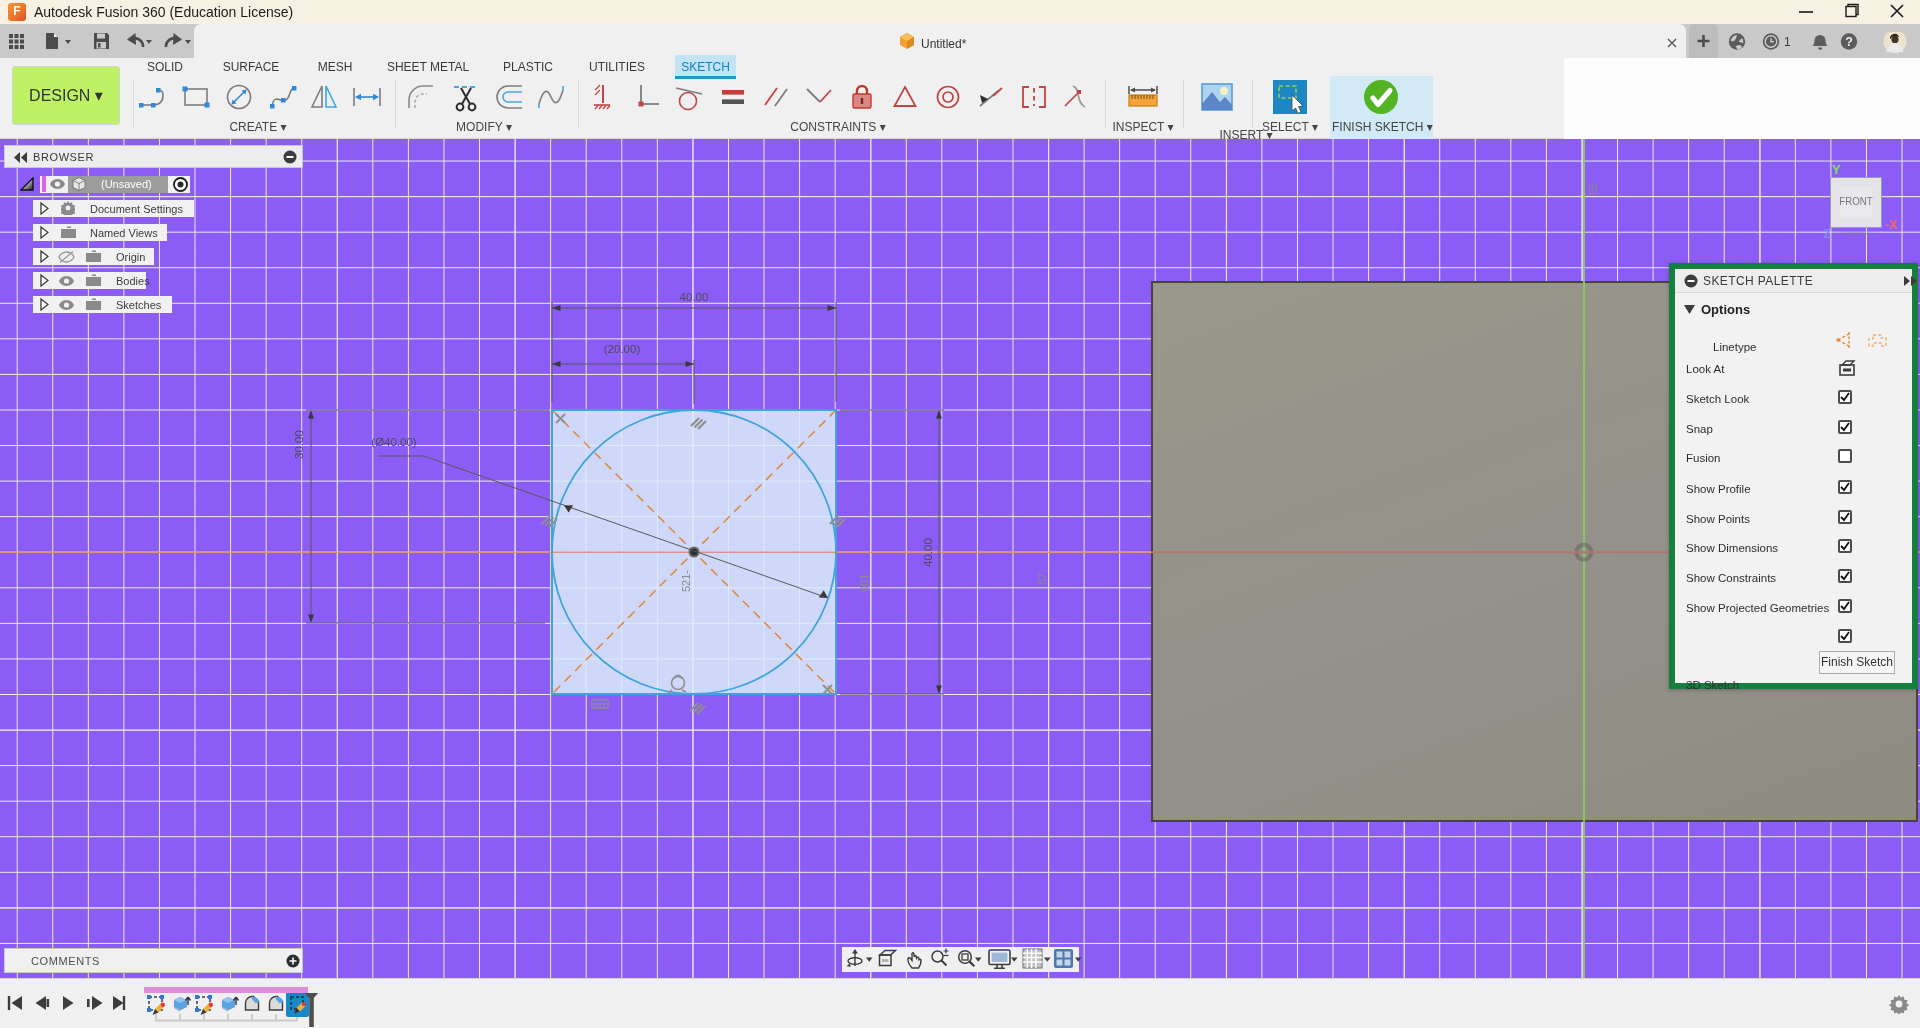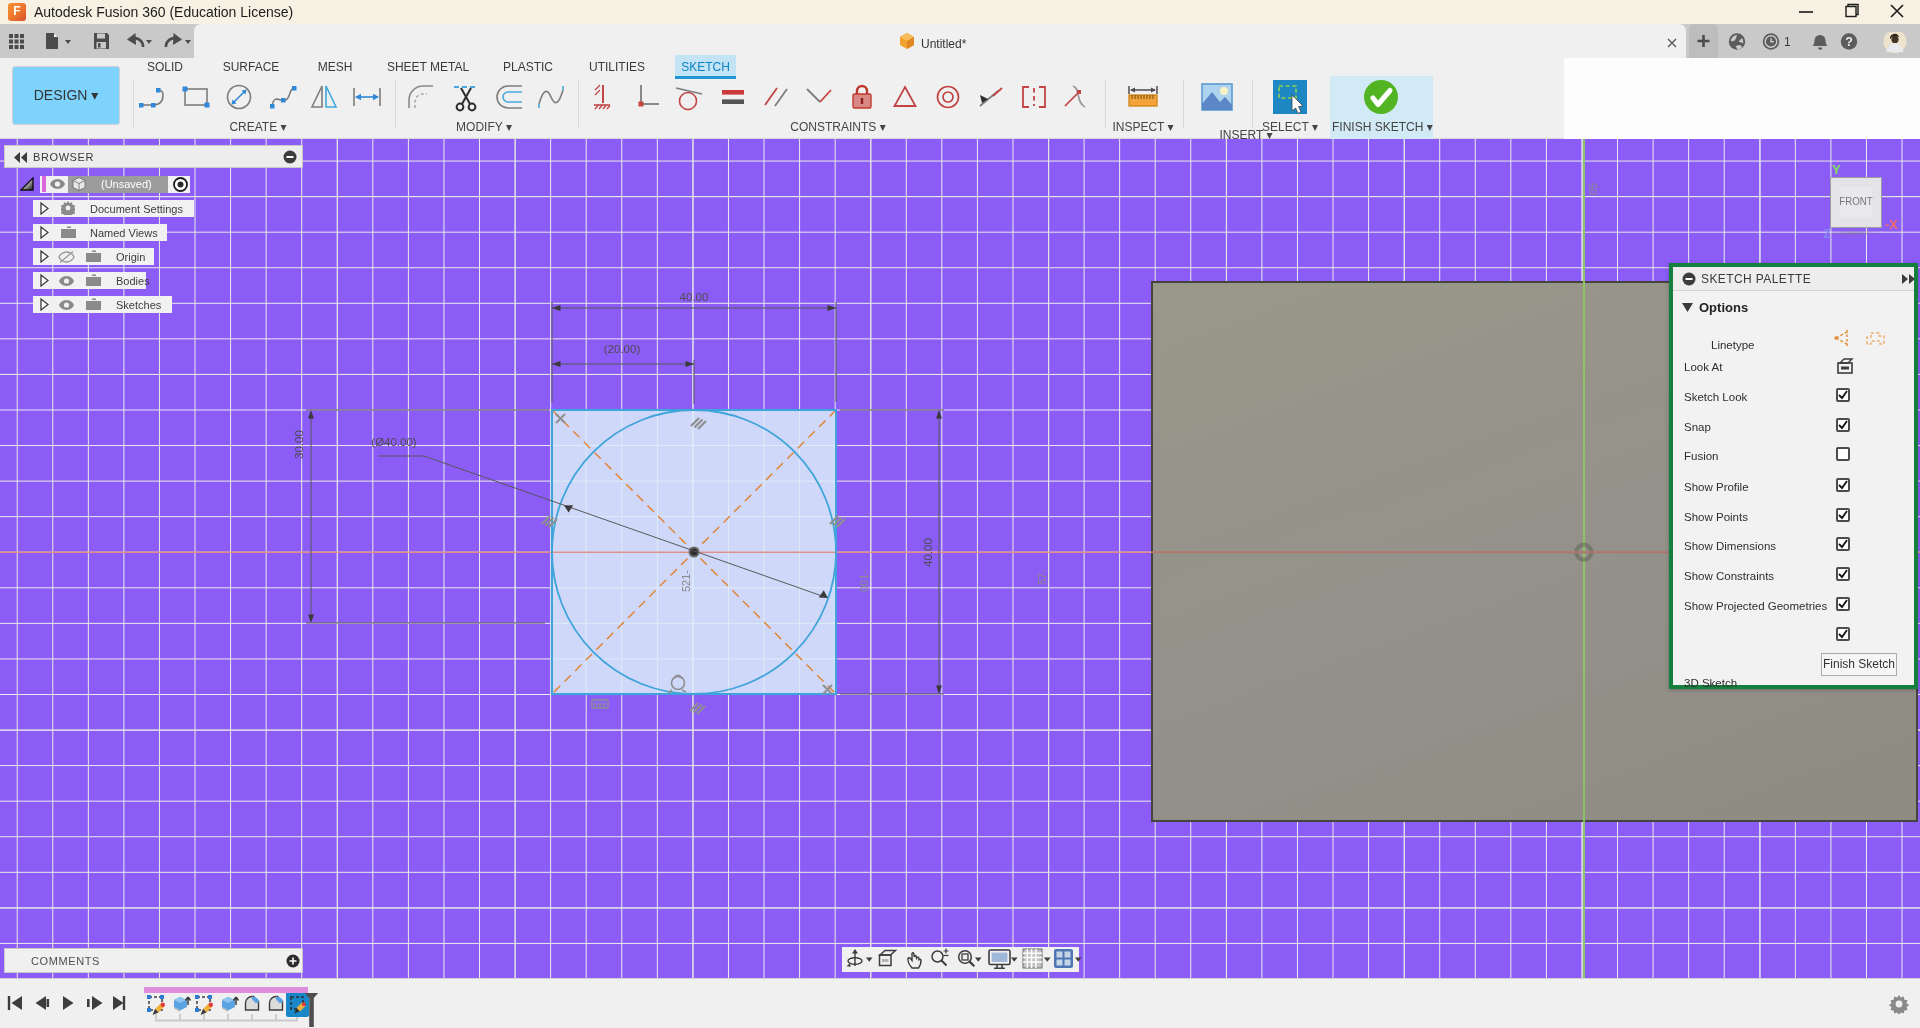--- a/index.html
+++ b/index.html
@@ -15,22 +15,22 @@
 #titlebar .ttext { left:34px; top:4px; font-size:14px; color:#1c1c1c; }
 
 
 #tabrow { left:0; top:24px; width:1920px; height:34px; background:#c9c9c9; }
 #tabrow .tab { left:194px; top:0; width:1492px; height:34px; background:#f0f0f0; border-radius:7px 7px 0 0; }
 
 
 #ribbon { left:0; top:58px; width:1564px; height:81px; background:#f0f0f0; border-bottom:1px solid #d7d7d7; }
 .rtab { top:-3px; height:24px; font-size:12px; color:#3a3a3a; text-align:center; line-height:24px; position:absolute; }
 #sketchtab { left:675px; top:-3px; width:61px; height:24px; background:#c3e4f5; color:#0d84c6; border-bottom:3px solid #1f97d4; }
-#designbtn { position:absolute; left:12px; top:8px; width:108px; height:59px; background:#7dd3fc; border:1px solid #d2d2d2; border-radius:3px;
-  font-size:14px; color:#333; text-align:center; line-height:57px; }
+#designbtn { position:absolute; left:12px; top:8px; width:108px; height:59px; background:#bef264; border:1px solid #d2d2d2; border-radius:3px;
+  font-size:16px; color:#333; text-align:center; line-height:57px; }
 .glabel { top:62px; font-size:12px; color:#444; text-align:center; position:absolute; white-space:nowrap; }
 .gsep { top:22px; width:1px; height:48px; background:#d9d9d9; position:absolute; }
 #finishhl { left:1330px; top:18px; width:103px; height:63px; background:#d2e9f6; }
 
 
 #canvas { left:0; top:139px; width:1920px; height:839px; background:#8b5cf6; overflow:hidden; }
 #grid { left:0; top:-139px; width:1920px; height:978px;
   background-image:
     linear-gradient(to right,#e3e3e3 1px,transparent 1px),
     linear-gradient(to bottom,#e3e3e3 1px,transparent 1px),
@@ -40,21 +40,21 @@
   background-position:-18.85px 18.3px,-18.85px 18.3px,-18.85px 18.3px,-18.85px 18.3px;
 }
 #plane { left:1151px; top:142px; width:767px; height:541px; background:linear-gradient(160deg,#9a9889 0%,#93918a 55%,#8e8c81 100%); border:2px solid #45453f; }
 #greenaxis { left:1583px; top:0; width:1.7px; height:839px; background:#8cc763; opacity:.95; }
 
 
 #browserhdr { left:4px; top:145px; width:299px; height:23px; background:#ededed; border:1px solid #c9c9c9; }
 .brow { position:absolute; height:17px; background:#f1f1f1; }
 .btxt { font-size:11px; color:#3d3d3d; position:absolute; top:2px; white-space:nowrap; }
 
-#palette { left:1669px; top:263px; width:249px; height:426px; background:#f2f2f2; border:4px solid #15803d; box-shadow:0 1px 4px rgba(0,0,0,.25); }
+#palette { left:1669px; top:263px; width:249px; height:426px; background:#f2f2f2; border:6px solid #15803d; box-shadow:0 1px 4px rgba(0,0,0,.25); }
 #palette .phdr { position:absolute; left:0; top:0; width:100%; height:24px; background:#ededed; border-bottom:1px solid #d5d5d5; }
 .prow { position:absolute; left:11px; font-size:11.5px; color:#2e2e2e; white-space:nowrap; }
 .pcheck { position:absolute; left:163px; width:14px; height:14px; background:#fff; border:2px solid #4c4c4c; border-radius:2px; color:#111; font-size:13px; line-height:11px; text-align:center; font-weight:bold; }
 #finishbtn { position:absolute; right:17px; bottom:9px; width:76px; height:23px; background:#f6f6f6; border:1px solid #ababab; font-size:12px; color:#333; text-align:center; line-height:21px; }
 
 
 #commentsbar { left:4px; top:948px; width:299px; height:25px; background:#f0f0f0; border:1px solid #c9c9c9; }
 #navbar { left:842px; top:947px; width:237px; height:25px; background:#f0f0f0; }
 #timeline { left:0; top:978px; width:1920px; height:50px; background:#f0f0f0; border-top:1px solid #d2d2d2; }
 </style>

